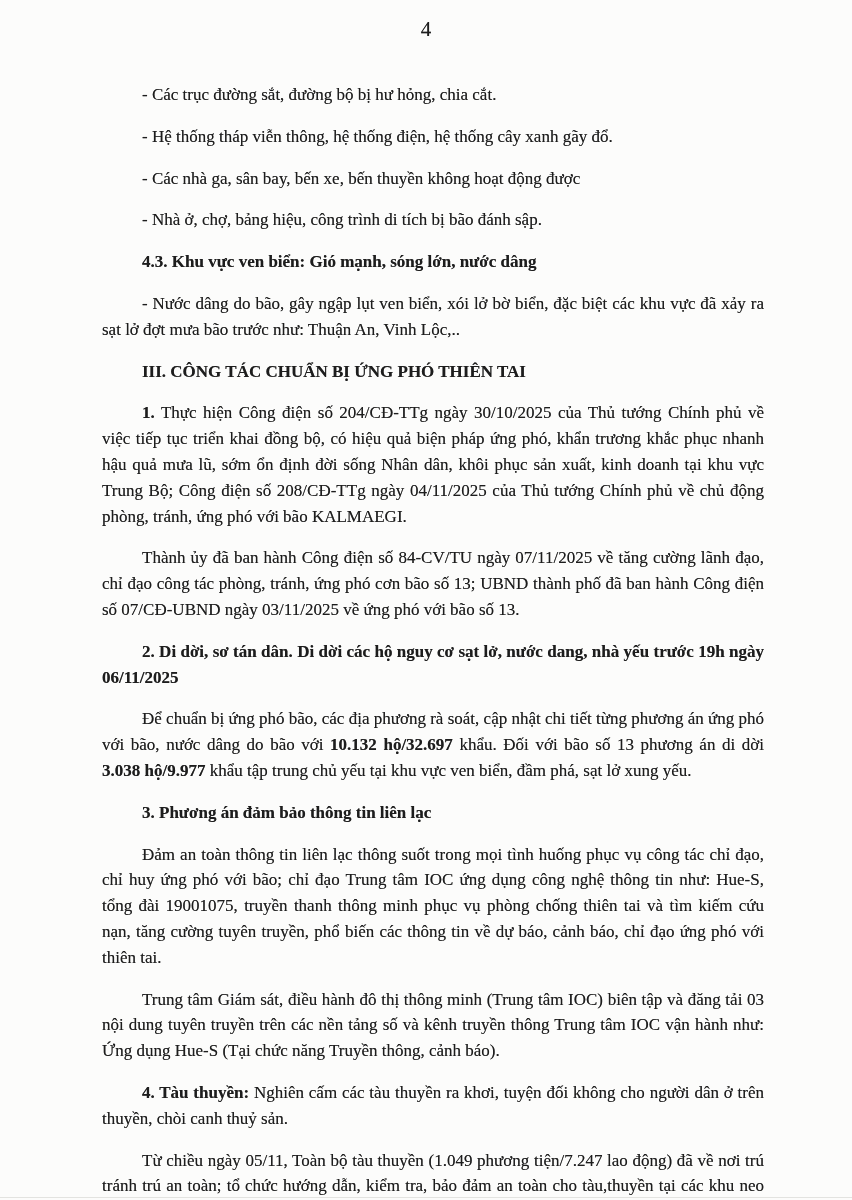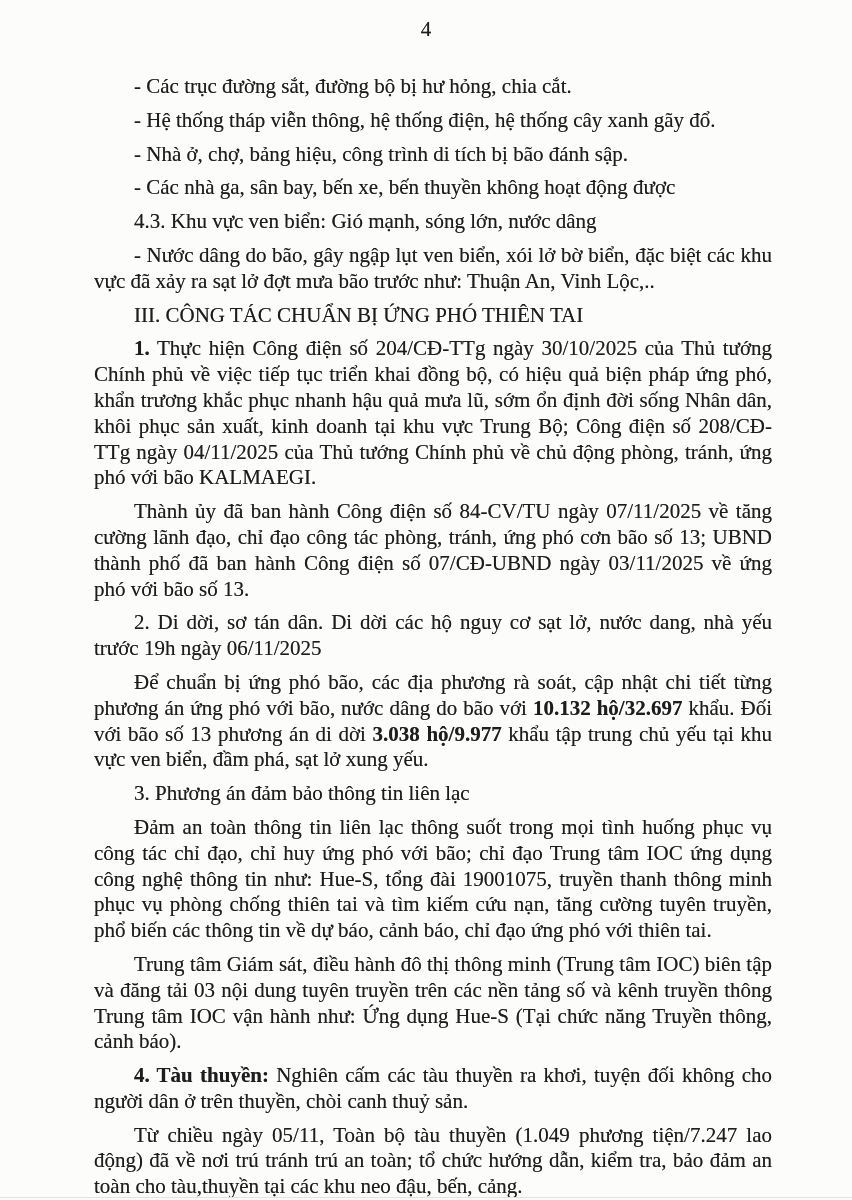--- a/index.html
+++ b/index.html
@@ -22,49 +22,49 @@
   .page-number {
     margin-top: 16px;
     text-align: center;
     font-size: 21px;
     line-height: 26px;
   }
   .doc {
     padding: 24px 72px 0 86px;
   }
   p.para {
-    margin: 8px;
-    font-size: 21px;
+    margin: 16px;
+    font-size: 17px;
     line-height: 25.8px;
     text-align: justify;
     text-indent: 40px;
   }
   p.para + p.para { margin-top: 0.5px; }
   .run { font-weight: normal; }
   .run.bold { font-weight: bold; }
-  p.heading .run { font-weight: normal; }
+  p.heading .run { font-weight: bold; }
   p.stretch { text-align-last: justify; }
   .bottom-scan-edge {
     position: absolute;
     left: 0; right: 0; bottom: 2px;
     height: 1px;
     background: #e3e3e0;
   }
 </style>
 </head>
 <body>
 
 <div class="page">
   <div class="page-number">4</div>
 
   <div class="doc">
       <p class="para"><span class="run">- Các trục đường sắt, đường bộ bị hư hỏng, chia cắt.</span></p>
       <p class="para"><span class="run">- Hệ thống tháp viễn thông, hệ thống điện, hệ thống cây xanh gãy đổ.</span></p>
+      <p class="para"><span class="run">- Các nhà ga, sân bay, bến xe, bến thuyền không hoạt động được</span></p>
       <p class="para"><span class="run">- Nhà ở, chợ, bảng hiệu, công trình di tích bị bão đánh sập.</span></p>
-      <p class="para"><span class="run">- Các nhà ga, sân bay, bến xe, bến thuyền không hoạt động được</span></p>
       <p class="para heading"><span class="run bold">4.3. Khu vực ven biển: Gió mạnh, sóng lớn, nước dâng</span></p>
       <p class="para"><span class="run">- Nước dâng do bão, gây ngập lụt ven biển, xói lở bờ biển, đặc biệt các khu vực đã xảy ra sạt lở đợt mưa bão trước như: Thuận An, Vinh Lộc,..</span></p>
       <p class="para heading"><span class="run bold">III. CÔNG TÁC CHUẨN BỊ ỨNG PHÓ THIÊN TAI</span></p>
       <p class="para"><span class="run bold">1.</span><span class="run"> Thực hiện Công điện số 204/CĐ-TTg ngày 30/10/2025 của Thủ tướng Chính phủ về việc tiếp tục triển khai đồng bộ, có hiệu quả biện pháp ứng phó, khẩn trương khắc phục nhanh hậu quả mưa lũ, sớm ổn định đời sống Nhân dân, khôi phục sản xuất, kinh doanh tại khu vực Trung Bộ; Công điện số 208/CĐ-TTg ngày 04/11/2025 của Thủ tướng Chính phủ về chủ động phòng, tránh, ứng phó với bão KALMAEGI.</span></p>
       <p class="para"><span class="run">Thành ủy đã ban hành Công điện số 84-CV/TU ngày 07/11/2025 về tăng cường lãnh đạo, chỉ đạo công tác phòng, tránh, ứng phó cơn bão số 13; UBND thành phố đã ban hành Công điện số 07/CĐ-UBND ngày 03/11/2025 về ứng phó với bão số 13.</span></p>
       <p class="para heading"><span class="run bold">2. Di dời, sơ tán dân. Di dời các hộ nguy cơ sạt lở, nước dang, nhà yếu trước 19h ngày 06/11/2025</span></p>
       <p class="para"><span class="run">Để chuẩn bị ứng phó bão, các địa phương rà soát, cập nhật chi tiết từng phương án ứng phó với bão, nước dâng do bão với </span><span class="run bold">10.132 hộ/32.697</span><span class="run"> khẩu. Đối với bão số 13 phương án di dời </span><span class="run bold">3.038 hộ/9.977</span><span class="run"> khẩu tập trung chủ yếu tại khu vực ven biển, đầm phá, sạt lở xung yếu.</span></p>
       <p class="para heading"><span class="run bold">3. Phương án đảm bảo thông tin liên lạc</span></p>
       <p class="para"><span class="run">Đảm an toàn thông tin liên lạc thông suốt trong mọi tình huống phục vụ công tác chỉ đạo, chỉ huy ứng phó với bão; chỉ đạo Trung tâm IOC ứng dụng công nghệ thông tin như: Hue-S, tổng đài 19001075, truyền thanh thông minh phục vụ phòng chống thiên tai và tìm kiếm cứu nạn, tăng cường tuyên truyền, phổ biến các thông tin về dự báo, cảnh báo, chỉ đạo ứng phó với thiên tai.</span></p>
       <p class="para"><span class="run">Trung tâm Giám sát, điều hành đô thị thông minh (Trung tâm IOC) biên tập và đăng tải 03 nội dung tuyên truyền trên các nền tảng số và kênh truyền thông Trung tâm IOC vận hành như: Ứng dụng Hue-S (Tại chức năng Truyền thông, cảnh báo).</span></p>

